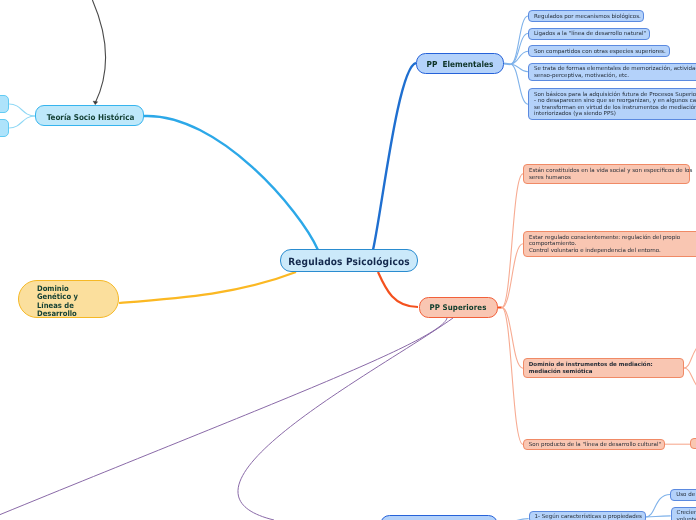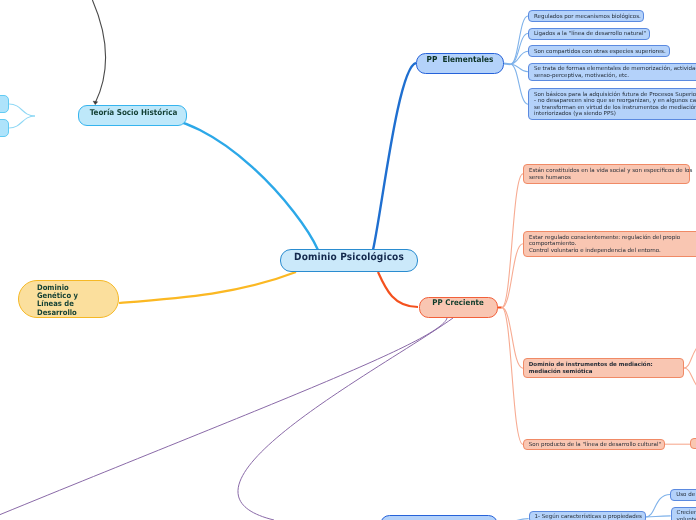--- a/index.html
+++ b/index.html
@@ -4,21 +4,21 @@
 <title>Procesos Psicologicos - Mind Map</title>
 <style>
   *{-webkit-font-smoothing:antialiased;}
   .node .txt{transform:translateZ(0);}
   html,body{margin:0;padding:0;background:#ffffff;}
   body{width:696px;height:520px;overflow:hidden;
        font-family:"DejaVu Sans",sans-serif;font-stretch:condensed;
        -webkit-font-smoothing:antialiased;text-rendering:geometricPrecision;}
   #canvas{position:relative;width:696px;height:520px;background:#fff;overflow:hidden;}
   svg.links{position:absolute;left:0;top:0;width:696px;height:520px;}
-  .node{position:absolute;box-sizing:border-box;display:flex;align-items:flex-start;
+  .node{position:absolute;box-sizing:border-box;display:flex;align-items:center;
         justify-content:center;text-align:center;z-index:5;}
   .node .txt{display:block;width:100%;white-space:pre-line;}
 
   
   .n-central{background:#cbe9fa;border:1.5px solid #2a8cd0;border-radius:11px;}
   .n-central .txt{font-size:10px;font-weight:bold;color:#14294d;letter-spacing:.15px;
                   white-space:nowrap;position:relative;top:1.5px;}
 
   
   .n-teoria{background:#bee8fa;border:1.4px solid #36b4ee;border-radius:9px;}
@@ -108,40 +108,40 @@
       <path d="M497.8,524 C512,524 516,518.6 528.6,518.6"></path>
       <path d="M645.6,517 C656,517 654,494.5 670.2,494.5"></path>
       <path d="M645.6,517 C656,517 656,515.9 670.6,515.9"></path>
     </g>
 
     <path d="M92.4,0 C108,36 111,70 95.4,102.5" fill="none" stroke="#4a4a4a" stroke-width="1.1"></path>
     <path d="M95.2,104.8 L93,101 L97.8,101.8 Z" fill="#3a3a3a" stroke="#3a3a3a" stroke-width="0.3"></path>
   </svg>
 
   <div class="node n-central" style="left:280px;top:249px;width:138px;height:23px;">
-    <span class="txt">Dominio Psicológicos</span>
+    <span class="txt">Regulados Psicológicos</span>
   </div>
 
-  <div class="node n-teoria" style="left:35px;top:105px;width:109px;height:21px;margin-left:43px;">
+  <div class="node n-teoria" style="left:35px;top:105px;width:109px;height:21px;">
     <span class="txt">Teoría Socio Histórica</span>
   </div>
 
   <div class="node n-dominio" style="left:18px;top:280px;width:101px;height:38px;">
     <span class="txt">Dominio
 Genético y
 Líneas de
 Desarrollo</span>
   </div>
 
   <div class="node n-ppe" style="left:416px;top:53px;width:88px;height:21px;">
     <span class="txt">PP  Elementales</span>
   </div>
 
   <div class="node n-pps" style="left:418.5px;top:297px;width:79px;height:21px;">
-    <span class="txt">PP Creciente</span>
+    <span class="txt">PP Superiores</span>
   </div>
 
   <div class="node leaf-b" style="left:528px;top:10.2px;width:116px;height:12.2px;">
     <span class="txt">Regulados por mecanismos biológicos.</span>
   </div>
   <div class="node leaf-b" style="left:528px;top:27.6px;width:121.5px;height:12px;">
     <span class="txt">Ligados a la "línea de desarrollo natural"</span>
   </div>
   <div class="node leaf-b" style="left:528px;top:45.2px;width:141.5px;height:12.2px;">
     <span class="txt">Son compartidos con otras especies superiores.</span>

